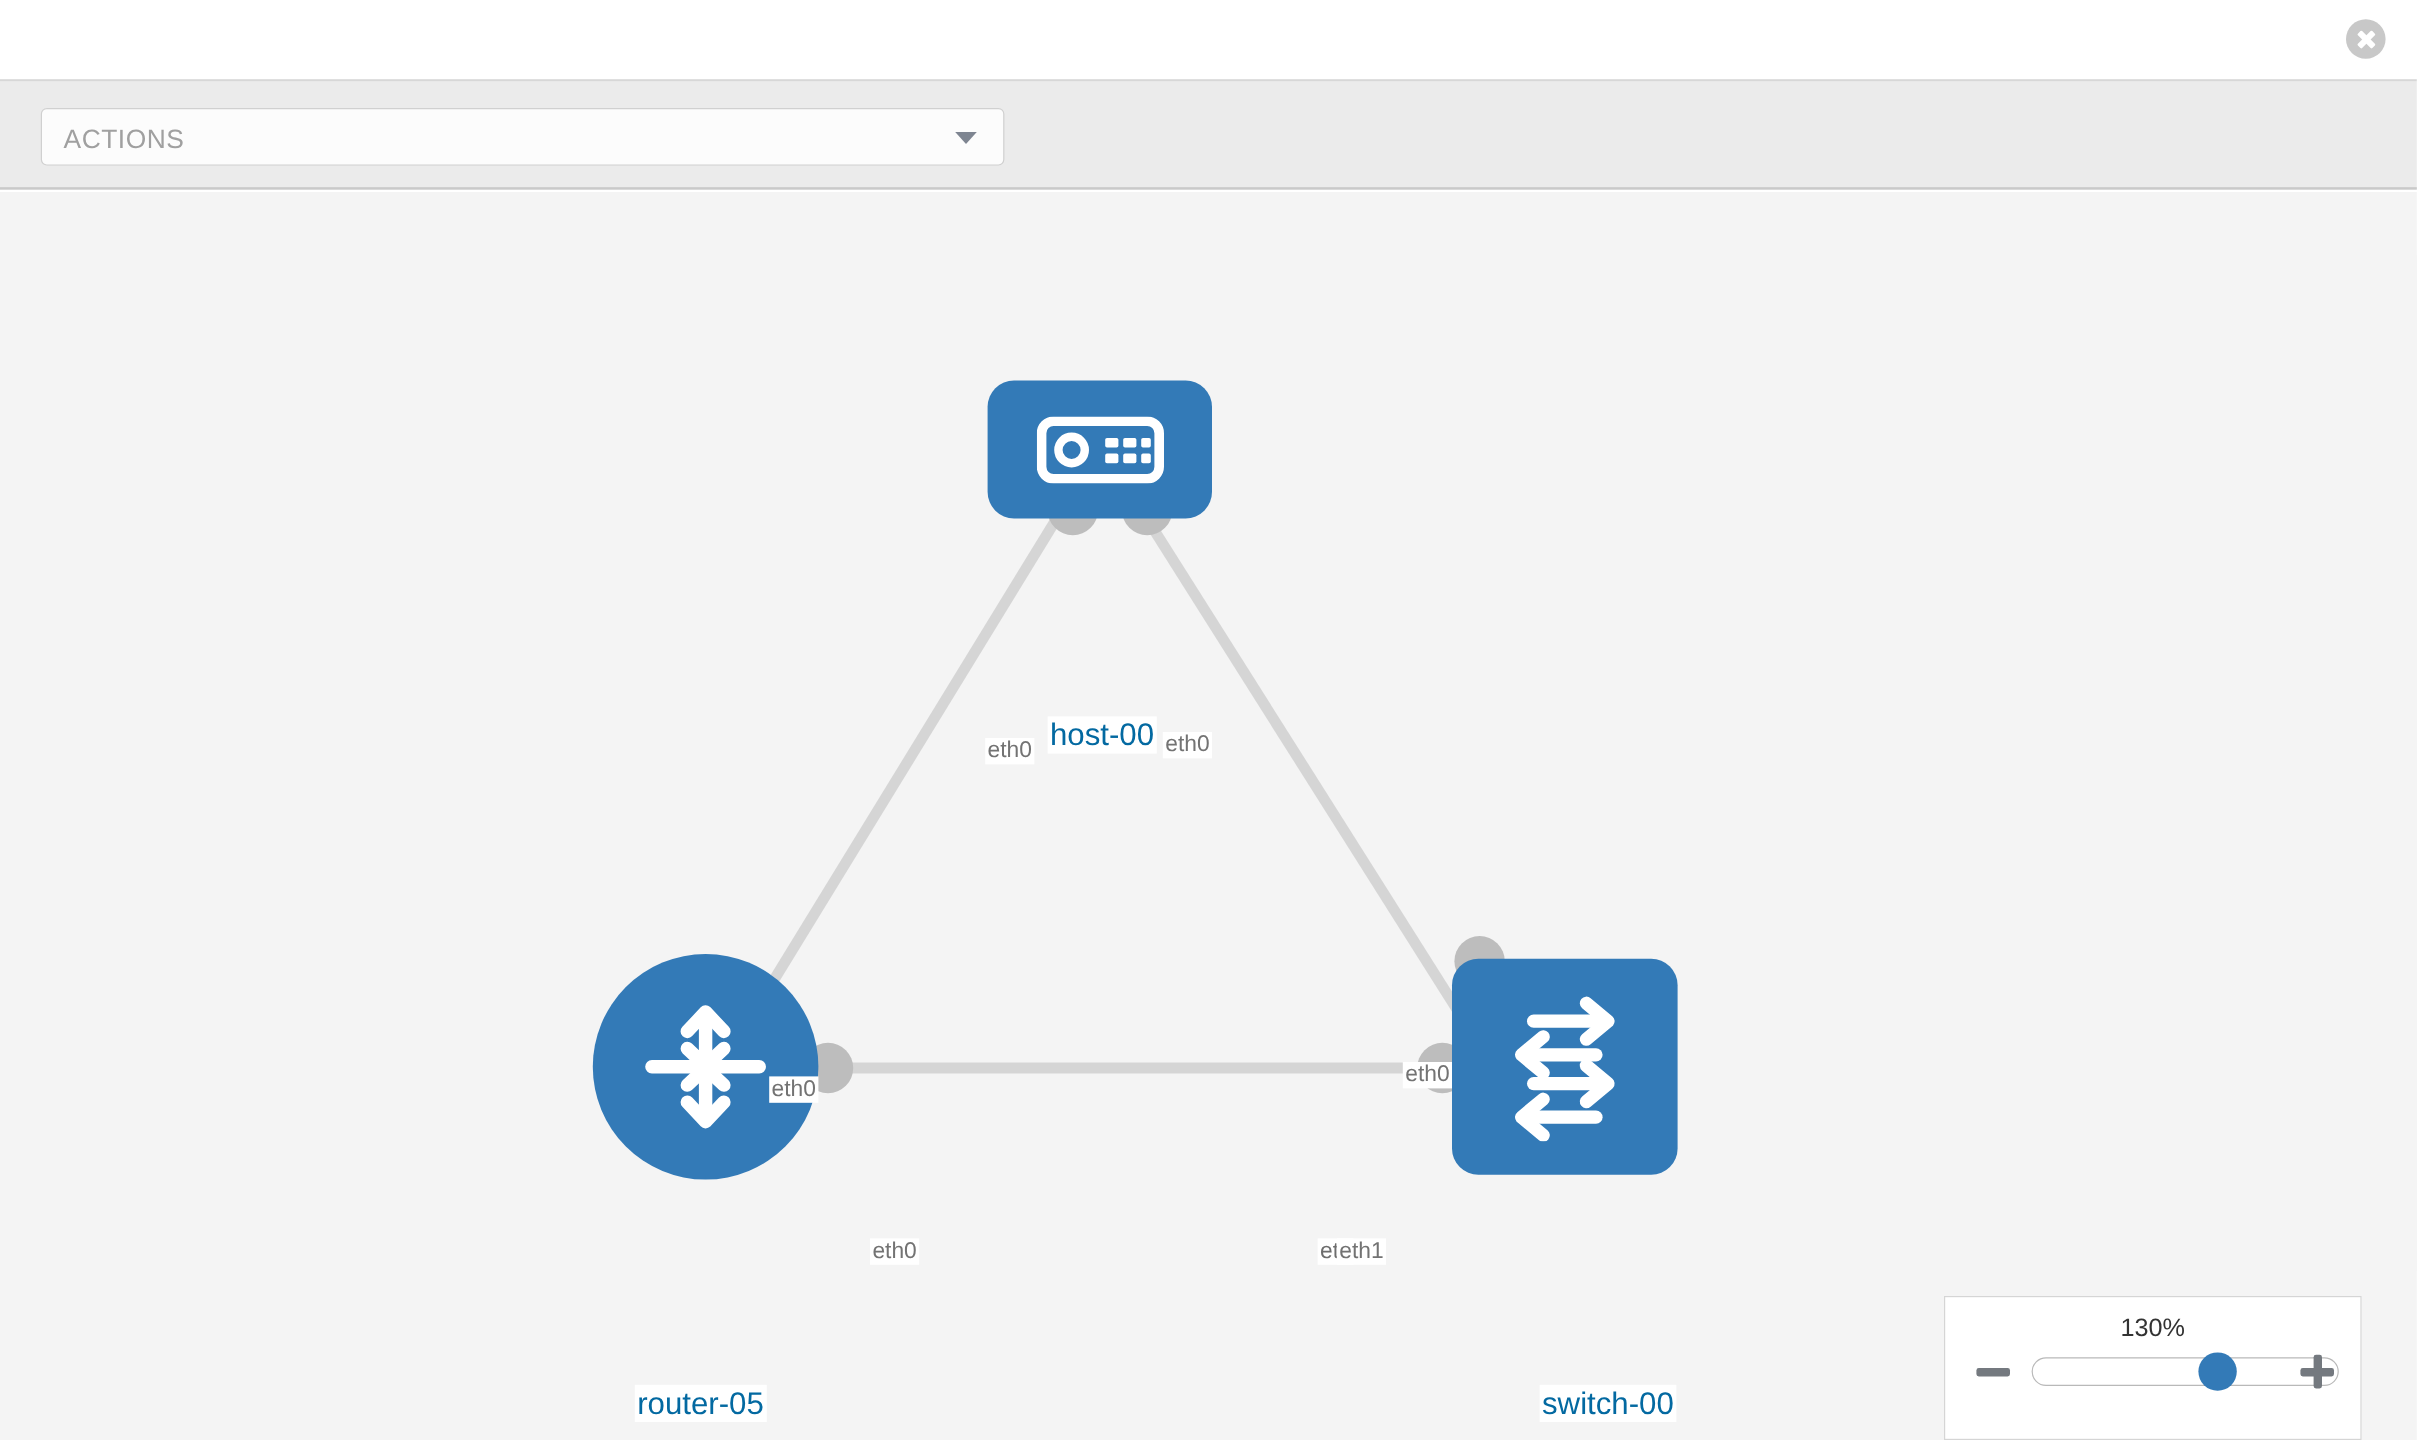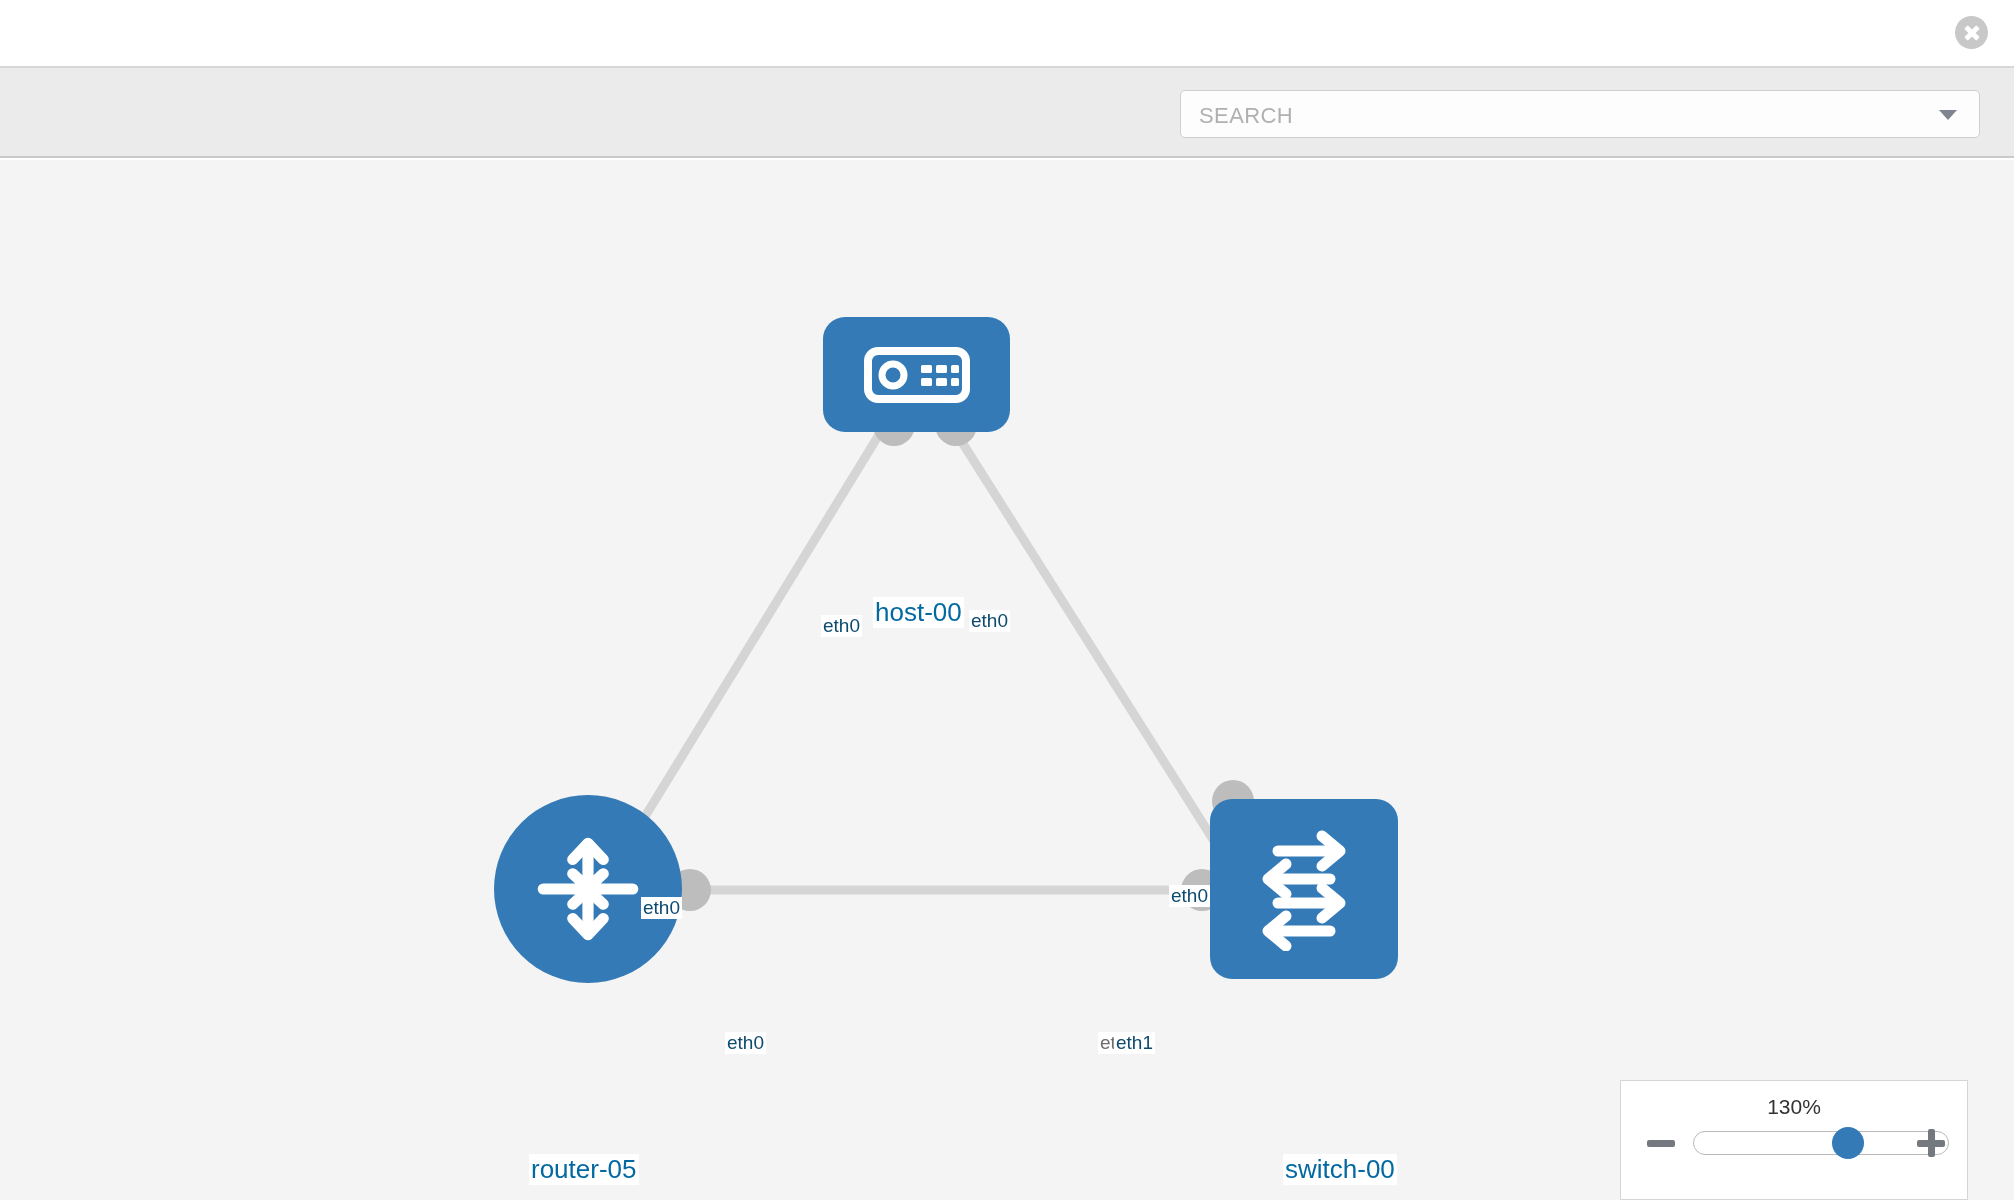--- a/index.html
+++ b/index.html
@@ -147,21 +147,21 @@
     font-size: 26px;
     color: #0369a1;
     background: #ffffff;
     white-space: nowrap;
     padding: 0 2px;
     pointer-events: none;
   }
   .iface-label {
     position: absolute;
     font-size: 19px;
-    color: #0c4a6e;
+    color: #737373;
     background: #ffffff;
     white-space: nowrap;
     padding: 0 2px;
     pointer-events: none;
   }
   .iface-label.dim { color: #6d6d6d; }
 
   
   .stub {
     position: absolute;
@@ -235,37 +235,37 @@
 </style>
 </head>
 <body>
 
 <div class="header">
   <div class="close-btn"></div>
 </div>
 
 <div class="toolbar">
 
+  <div class="actions-select">
+    <span class="actions-label">ACTIONS</span>
+    <span class="caret"></span>
+  </div>
 
   <div class="tool-icon wrench">
     <svg width="46" height="46" viewBox="0 0 24 24">
       <path fill="#828892" d="M17.1 2.6c-2.6 0-4.7 2.1-4.7 4.7 0 .5.1 1 .2 1.4L3.3 17.9c-.6.6-.6 1.6 0 2.2l.7.7c.6.6 1.6.6 2.2 0l9.2-9.2c.5.2 1.1.3 1.7.3 2.6 0 4.7-2.1 4.7-4.7 0-.7-.2-1.4-.5-2l-2.8 2.8-2.3-2.3 2.8-2.8c-.5-.2-1.1-.3-1.9-.3z"></path>
     </svg>
   </div>
 
   <div class="tool-icon key">
     <svg width="46" height="46" viewBox="0 0 24 24">
       <path fill="#828892" d="M8.3 2.5C5.6 2.5 3.4 4.7 3.4 7.4c0 2.7 2.2 4.9 4.9 4.9.9 0 1.7-.2 2.4-.6l1.5 1.5 1.9 1.9 1.3-1.3 1.2 1.2 1.3-1.3-1.2-1.2 1.3-1.3 1.5 1.5 1.3-1.3-7-7c.1-.5.2-1 .2-1.5 0-2.7-2.2-4.9-4.9-4.9zm-.6 2.7c1.2 0 2.2 1 2.2 2.2s-1 2.2-2.2 2.2-2.2-1-2.2-2.2 1-2.2 2.2-2.2z"></path>
     </svg>
   </div>
 
-  <div class="search-box">
-    <span class="search-label">SEARCH</span>
-    <span class="caret"></span>
-  </div>
 </div>
 
 <div class="canvas">
 
   <svg class="topo-svg" width="2014" height="1040">
     <g stroke="#d5d5d5" stroke-width="9" fill="none">
       <line x1="888" y1="260" x2="600" y2="730"></line>
       <line x1="948" y1="260" x2="1245" y2="730"></line>
       <line x1="690" y1="730" x2="1210" y2="730"></line>
     </g>

